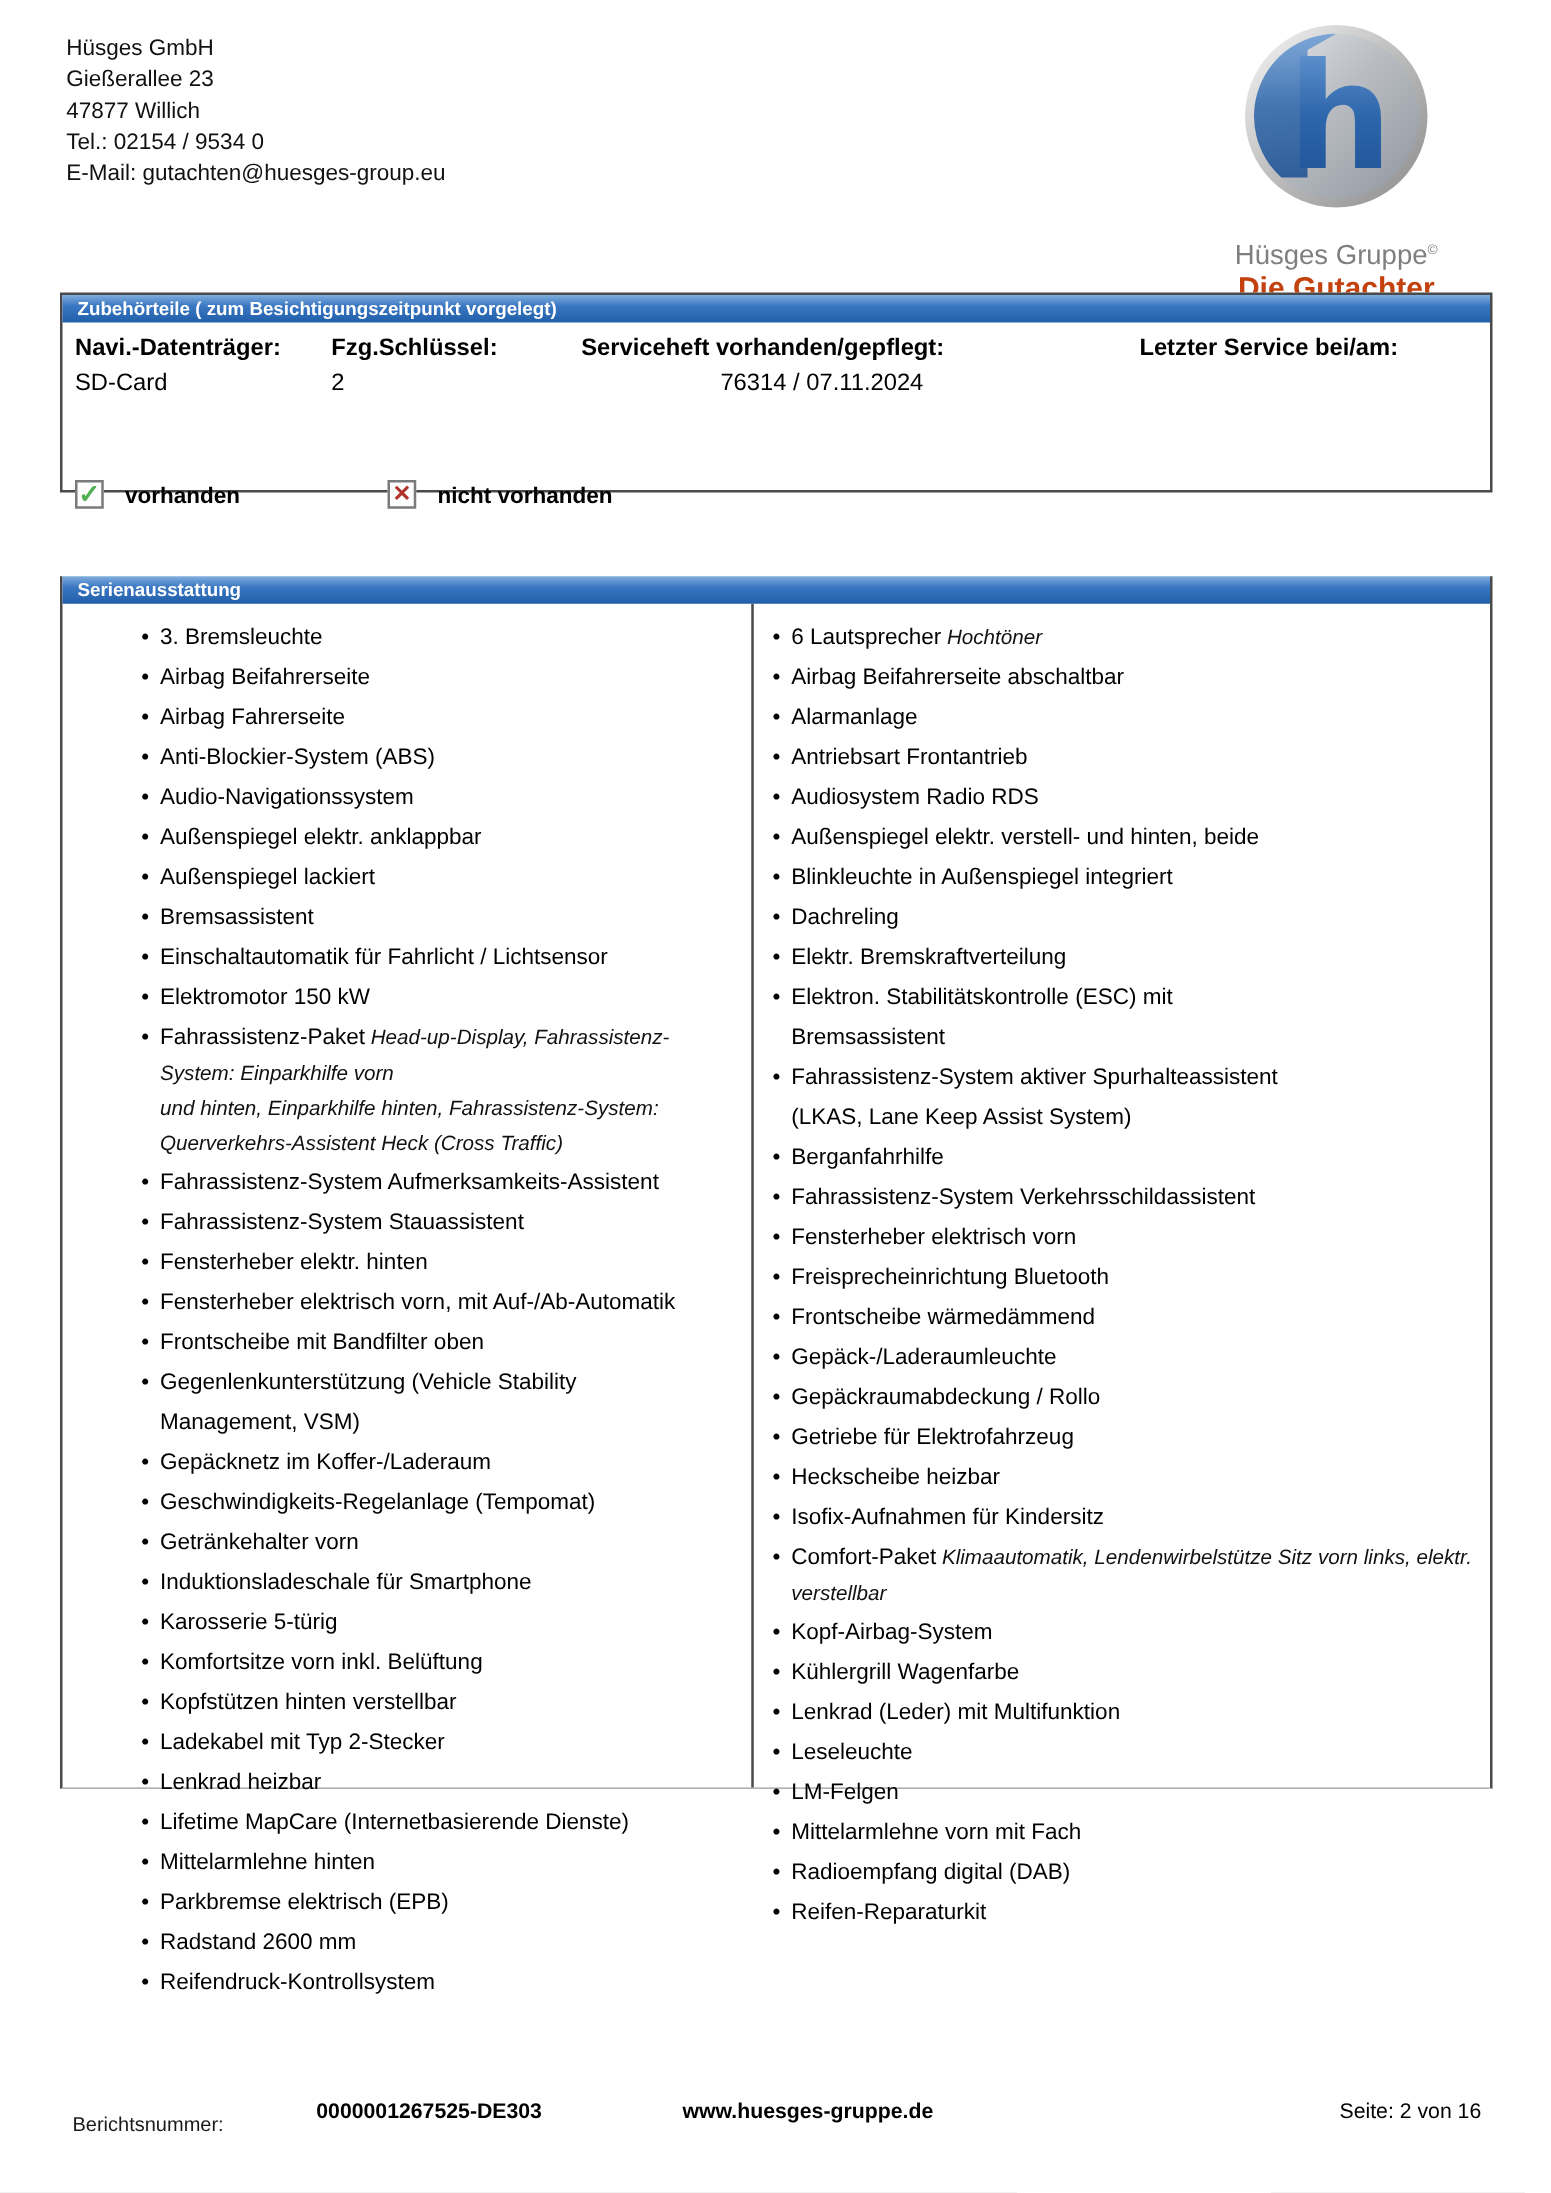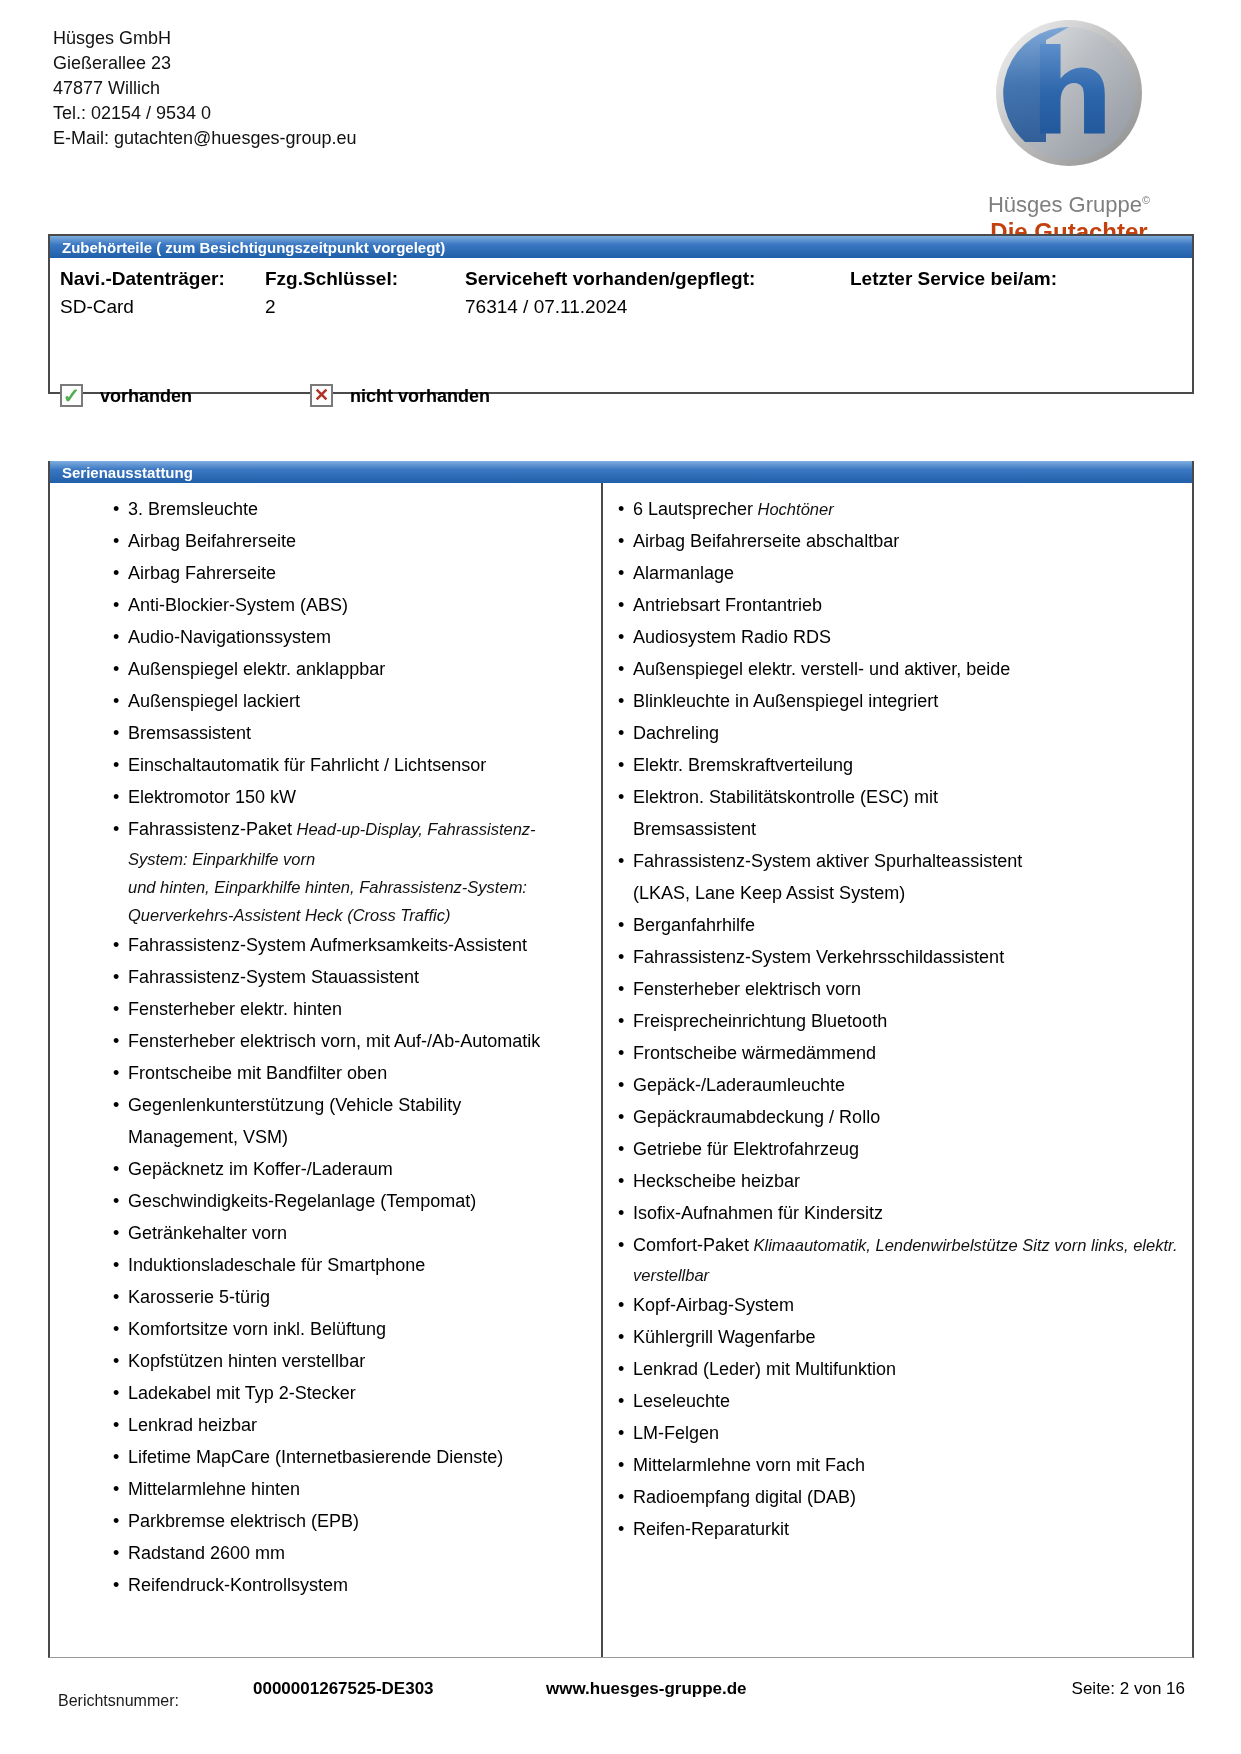--- a/index.html
+++ b/index.html
@@ -29,39 +29,39 @@
   .accessories-box {
     position:absolute; left:48px; top:234px; width:1146px; height:160px;
     box-sizing:border-box; border:2px solid #4a4a4a; background:#fff;
   }
   .accessories-grid {
     display:grid; grid-template-columns:205px 200px 385px 1fr;
     padding:7px 12px 0 10px;
   }
   .acc-label { font-weight:bold; font-size:19px; line-height:27px; }
   .acc-value { font-size:19px; line-height:29px; }
-  .acc-right { text-align:left; }
+  .acc-right { text-align:center; }
 
   
   .legend { position:absolute; left:48px; top:384px; width:700px; height:32px; }
   .legend .cbox {
     position:absolute; top:0; width:23px; height:23px; box-sizing:border-box;
     border:2px solid #7a7a7a; background:#fdfdfd; text-align:center;
   }
   .cbox-check { left:12px; }
   .cbox-check .glyph { color:#4fae4f; font-size:21px; font-weight:bold; line-height:20px; }
   .cbox-cross { left:262px; border-color:#97564f; background:linear-gradient(135deg,#f7d8d2 0%,#e89a90 60%,#de7468 100%); }
   .cbox-cross .glyph { color:#b03228; font-size:18px; font-weight:bold; line-height:19px; }
   .legend .lbl { position:absolute; top:1px; font-weight:bold; font-size:18px; line-height:22px; }
   .lbl-present { left:52px; }
   .lbl-absent { left:302px; }
 
   
   .equipment-box {
-    position:absolute; left:48px; top:461px; width:1146px; height:1197px;
+    position:absolute; left:48px; top:461px; width:1146px; height:970px;
     box-sizing:border-box; border-left:2px solid #4a4a4a; border-right:2px solid #4a4a4a;
     border-bottom:1px solid #999; background:#fff;
   }
   .equip-columns { display:flex; height:calc(100% - 22px); }
   .equip-col { box-sizing:border-box; }
   .equip-col.left  { width:553px; border-right:2px solid #4a4a4a; }
   .equip-col.right { flex:1; }
   ul.equip-list { margin:0; padding:10px 6px 0 63px; list-style:none; }
   .equip-col.right ul.equip-list { padding-left:15px; }
   li.equip-item { display:flex; }
@@ -433,21 +433,21 @@
     <span class="bullet">•</span>
     <span class="item-body">
       <span class="item-text">Audiosystem Radio RDS</span>
       
     </span>
   </li>
 
   <li class="equip-item">
     <span class="bullet">•</span>
     <span class="item-body">
-      <span class="item-text">Außenspiegel elektr. verstell- und aktiver, beide</span>
+      <span class="item-text">Außenspiegel elektr. verstell- und hinten, beide</span>
       
     </span>
   </li>
 
   <li class="equip-item">
     <span class="bullet">•</span>
     <span class="item-body">
       <span class="item-text">Blinkleuchte in Außenspiegel integriert</span>
       
     </span>

